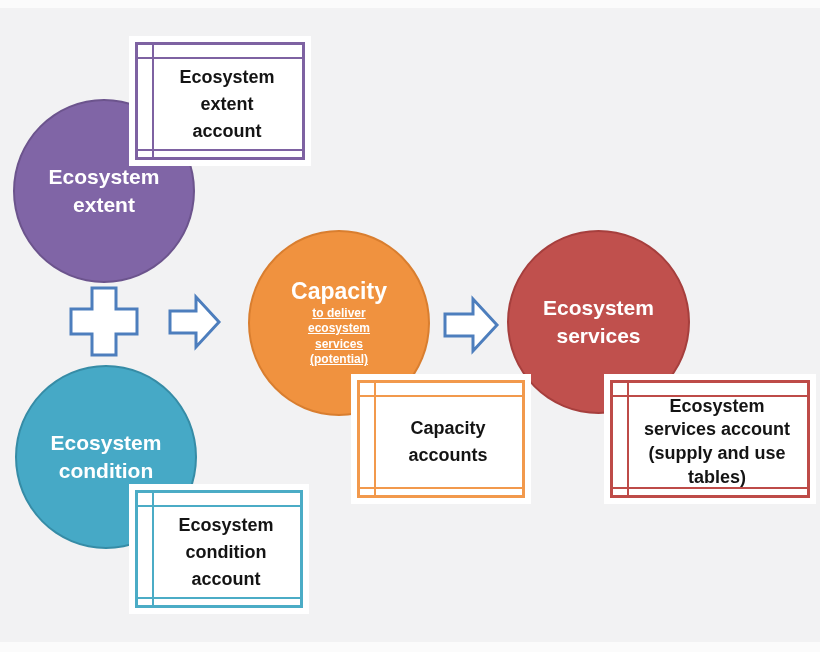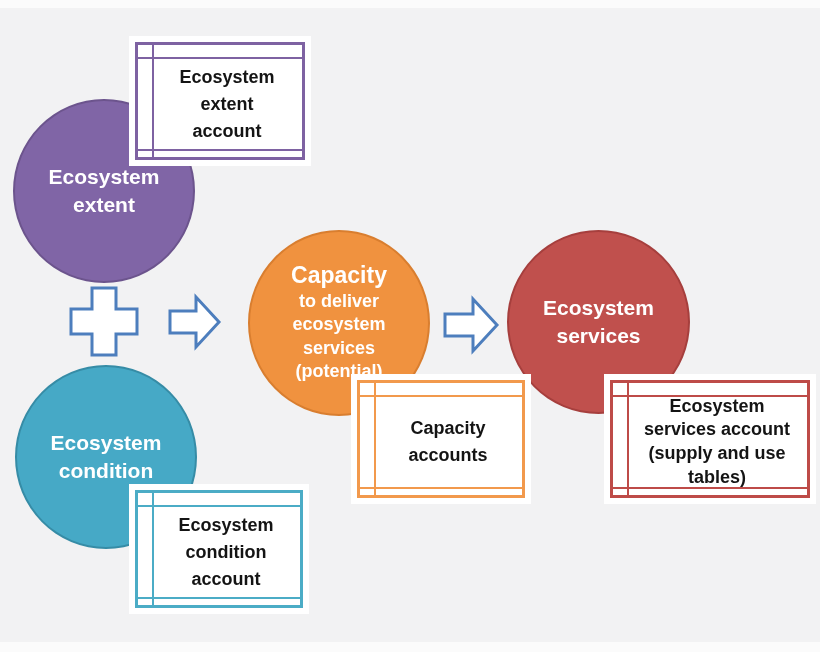--- a/index.html
+++ b/index.html
@@ -18,21 +18,21 @@
     position:absolute;border-radius:50%;box-sizing:border-box;
     display:flex;flex-direction:column;align-items:center;justify-content:center;
     text-align:center;color:#ffffff;font-weight:bold;z-index:1;
   }
   .circle-label{white-space:pre-line;font-size:21px;line-height:1.32;}
   .c-extent   {left:13px; top:99px; width:182px;height:184px;background:#8065A6;border:2.5px solid #6C548D;}
   .c-condition{left:15px; top:365px;width:182px;height:184px;background:#46A9C6;border:2.5px solid #368CA6;}
   .c-capacity {left:248px;top:230px;width:182px;height:186px;background:#F0923F;border:2.5px solid #D97E2F;}
   .c-services {left:507px;top:230px;width:183px;height:184px;background:#C0504D;border:2.5px solid #A63F3D;}
   .cap-title{font-size:23px;line-height:1.2;}
-  .cap-sub{white-space:pre-line;font-size:18px;line-height:1.3;}
+  .cap-sub{white-space:pre-line;font-size:12px;line-height:1.3;text-decoration:underline;}
 
   
   .acct{
     position:absolute;background:#ffffff;box-sizing:border-box;
     border:3px solid var(--c);
     box-shadow:0 0 0 6px #ffffff;
     z-index:2;
   }
   .acct .vline    {position:absolute;top:0;bottom:0;left:14px;width:2px;background:var(--c);}
   .acct .hline-top{position:absolute;left:0;right:0;top:12px;height:2px;background:var(--c);}

